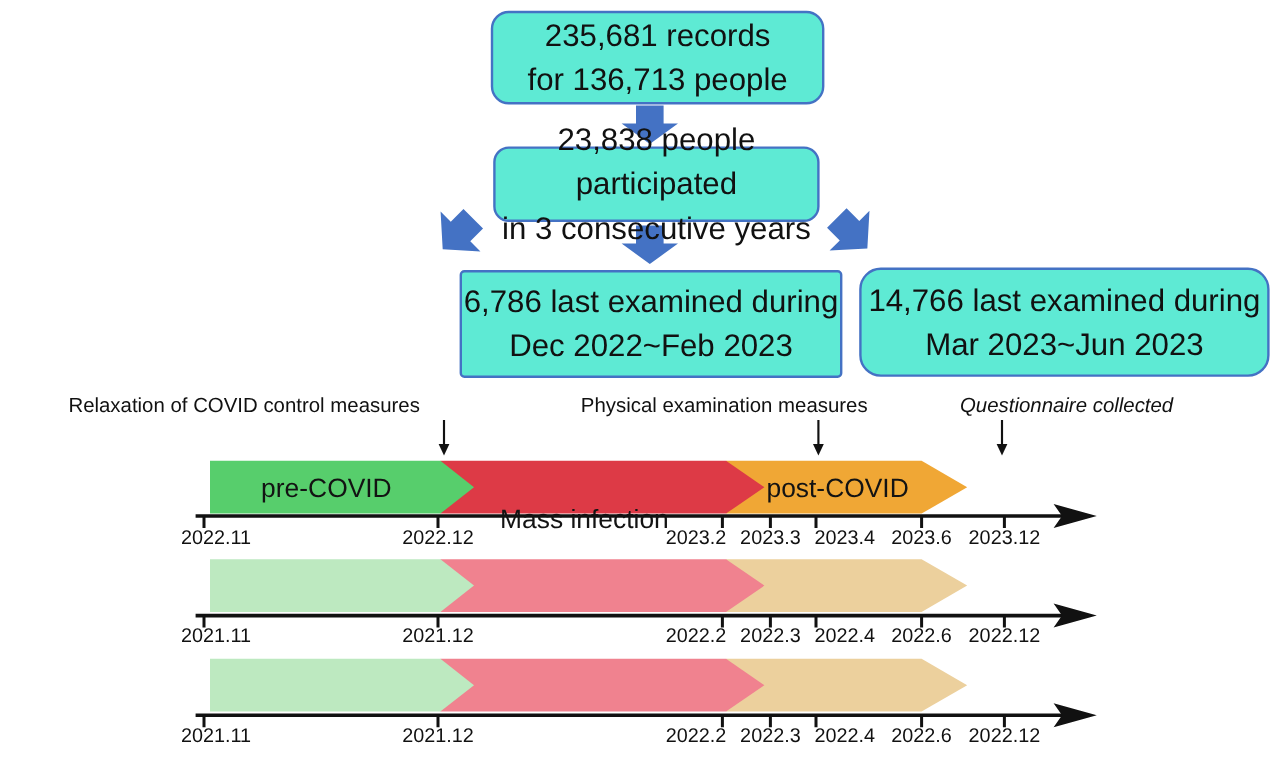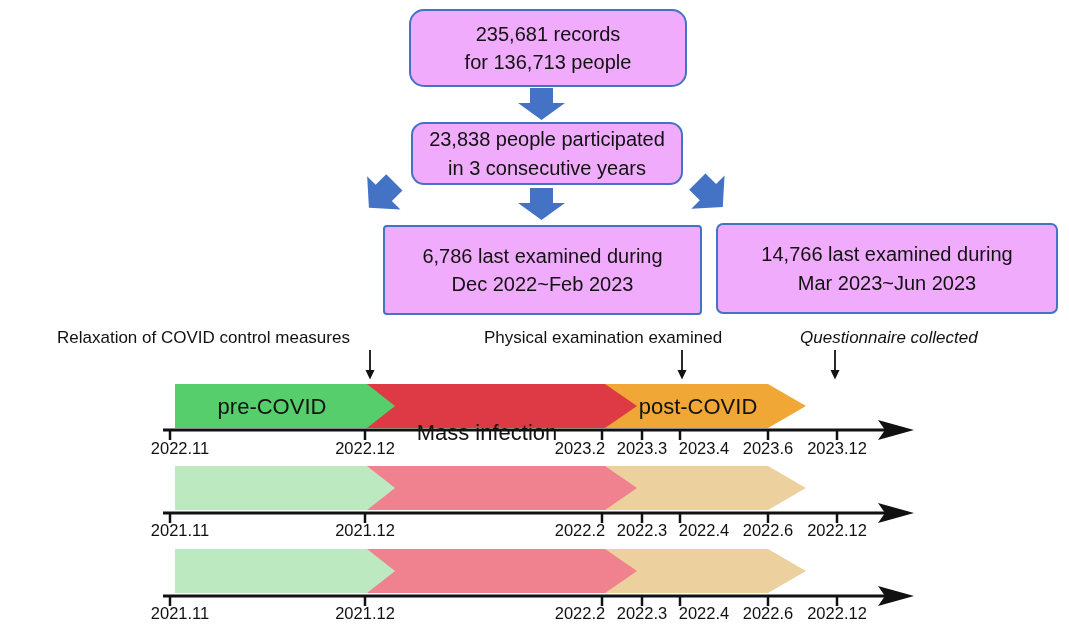--- a/index.html
+++ b/index.html
@@ -1,22 +1,22 @@
 <!DOCTYPE html>
 <html><head>
 <meta charset="utf-8">
 <title>Figure</title>
 <style>
   html,body{margin:0;padding:0;background:#fff;}
   .stage{position:relative;width:1069px;height:634px;background:#fff;overflow:hidden;
          font-family:"Liberation Sans",sans-serif;color:#111;}
   .stage svg{position:absolute;left:0;top:0;pointer-events:none;}
-  .box{position:absolute;border:2.5px solid #4472C4;background:#f0abfc;border-radius:16px;
+  .box{position:absolute;border:2.5px solid #4472C4;background:#5eead4;border-radius:16px;
        display:flex;flex-direction:column;align-items:center;justify-content:center;
-       text-align:center;font-size:20px;line-height:1.42;color:#111;box-sizing:border-box;}
+       text-align:center;font-size:26px;line-height:1.42;color:#111;box-sizing:border-box;}
   .lbl{position:absolute;white-space:nowrap;color:#111;}
   .ann{font-size:17px;}
   .tick-label{position:absolute;transform:translateX(-50%);font-size:16.5px;white-space:nowrap;color:#111;}
   .band-label{position:absolute;transform:translate(-50%,-50%);font-size:22px;color:#131313;white-space:nowrap;}
 </style>
 </head>
 <body>
 
 <div class="stage">
 
@@ -102,27 +102,27 @@
     <div>23,838 people participated</div>
     <div>in 3 consecutive years</div>
   </div>
 
 
   <div class="box" style="left:383px;top:225px;width:319px;height:90px;border-radius:4px;">
     <div>6,786 last examined during</div>
     <div>Dec 2022~Feb 2023</div>
   </div>
 
-  <div class="box" style="left:716px;top:223px;width:342px;height:91px;border-radius:7px;">
+  <div class="box" style="left:716px;top:223px;width:342px;height:91px;border-radius:18px;">
     <div>14,766 last examined during</div>
     <div>Mar 2023~Jun 2023</div>
   </div>
 
   <div class="lbl ann" style="left:57px;top:328px;">Relaxation of COVID control measures</div>
-  <div class="lbl ann" style="left:484px;top:328px;">Physical examination examined</div>
+  <div class="lbl ann" style="left:484px;top:328px;">Physical examination measures</div>
   <div class="lbl ann" style="left:800px;top:328px;font-style:italic;">Questionnaire collected</div>
 
   <div class="band-label" style="left:272px;top:407px;">pre-COVID</div>
   <div class="band-label" style="left:487px;top:407px;margin-top:26px;">Mass infection</div>
   <div class="band-label" style="left:688px;top:407px;padding-left:20px;">post-COVID</div>
 
   <div class="tick-label" style="left:180px;top:439px;">2022.11</div>
   <div class="tick-label" style="left:365px;top:439px;">2022.12</div>
   <div class="tick-label" style="left:580px;top:439px;">2023.2</div>
   <div class="tick-label" style="left:642px;top:439px;">2023.3</div>

